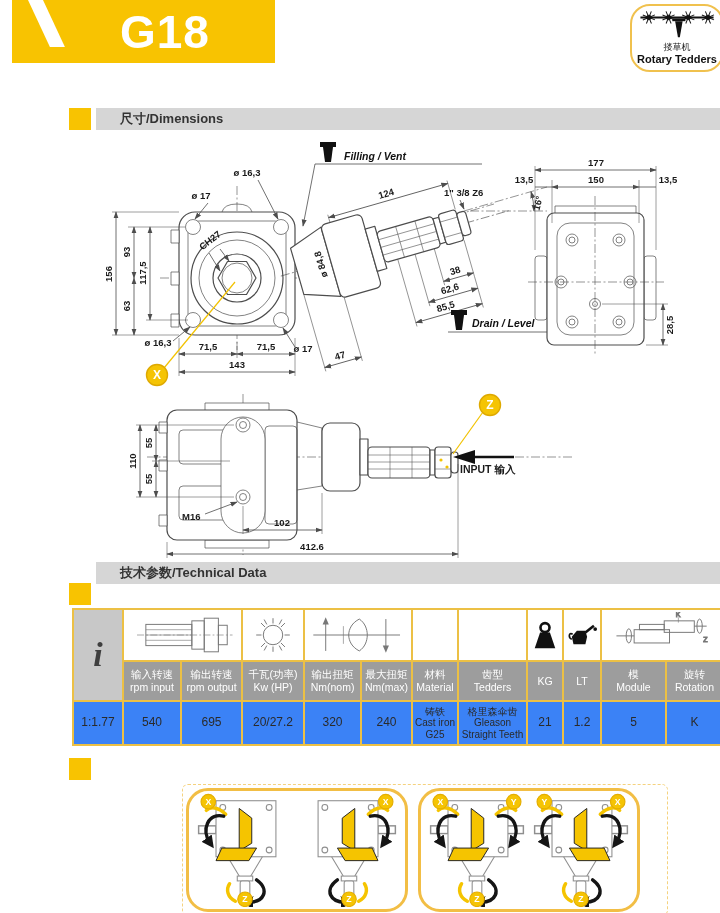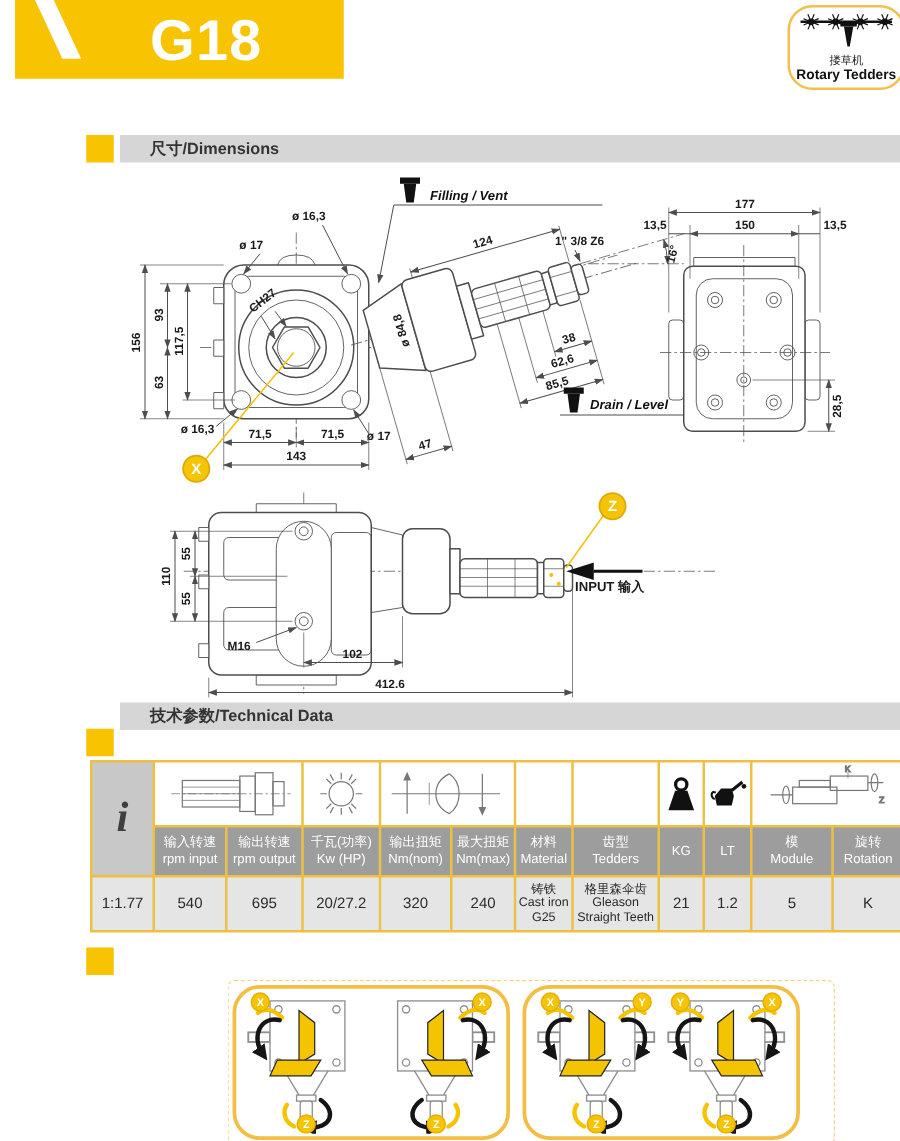--- a/index.html
+++ b/index.html
@@ -33,21 +33,21 @@
   .mk{fill:#F5C404;stroke:#DEA900;stroke-width:1.4;}
   .mkt{font:bold 12px "Liberation Sans",sans-serif;fill:#fff;text-anchor:middle;}
 
   
   .ttable{position:absolute;left:60px;top:608px;display:grid;
     grid-template-columns:48px 56px 59px 60px 55px 49px 44px 67px 34px 36px 63px 55px;
     grid-template-rows:50px 38px 42px;gap:2px;background:#ECC045;padding:2px;}
   .ttable>div{display:flex;align-items:center;justify-content:center;text-align:center;}
   .tc-icon{background:#fff;}
   .tc-head{background:#9D9D9D;color:#fff;flex-direction:column;font-size:10.5px;line-height:1.2;}
-  .tc-val{background:#e5e5e5;color:#2a2a2a;font-size:12px;flex-direction:column;line-height:1.15;}
+  .tc-val{background:#3b82f6;color:#2a2a2a;font-size:12px;flex-direction:column;line-height:1.15;}
   .tc-val.small{font-size:10px;}
   .icell{grid-row:1/3;grid-column:1;background:#C8C8C8;font-family:"Liberation Serif",serif;font-style:italic;font-weight:bold;font-size:34px;color:#3f3f3f;}
   .sp2a{grid-column:2/4;} .sp2b{grid-column:5/7;} .sp2c{grid-column:11/13;}
   .gi{stroke:#777;fill:none;stroke-width:1.1;}
   .git{font:8px "Liberation Sans",sans-serif;fill:#555;}
 
   
   .rotwrap{position:absolute;left:170px;top:784px;width:486px;display:flex;gap:10px;border:1px dashed #F5D27E;border-radius:6px;padding:3px;box-sizing:border-box;}
   .rotgroup{border:3px solid #F2BE45;border-radius:22px;background:#fff;display:flex;align-items:center;justify-content:center;padding:2px 4px;}
   .ra{fill:none;stroke:#151515;stroke-width:3.6;stroke-linecap:round;}

